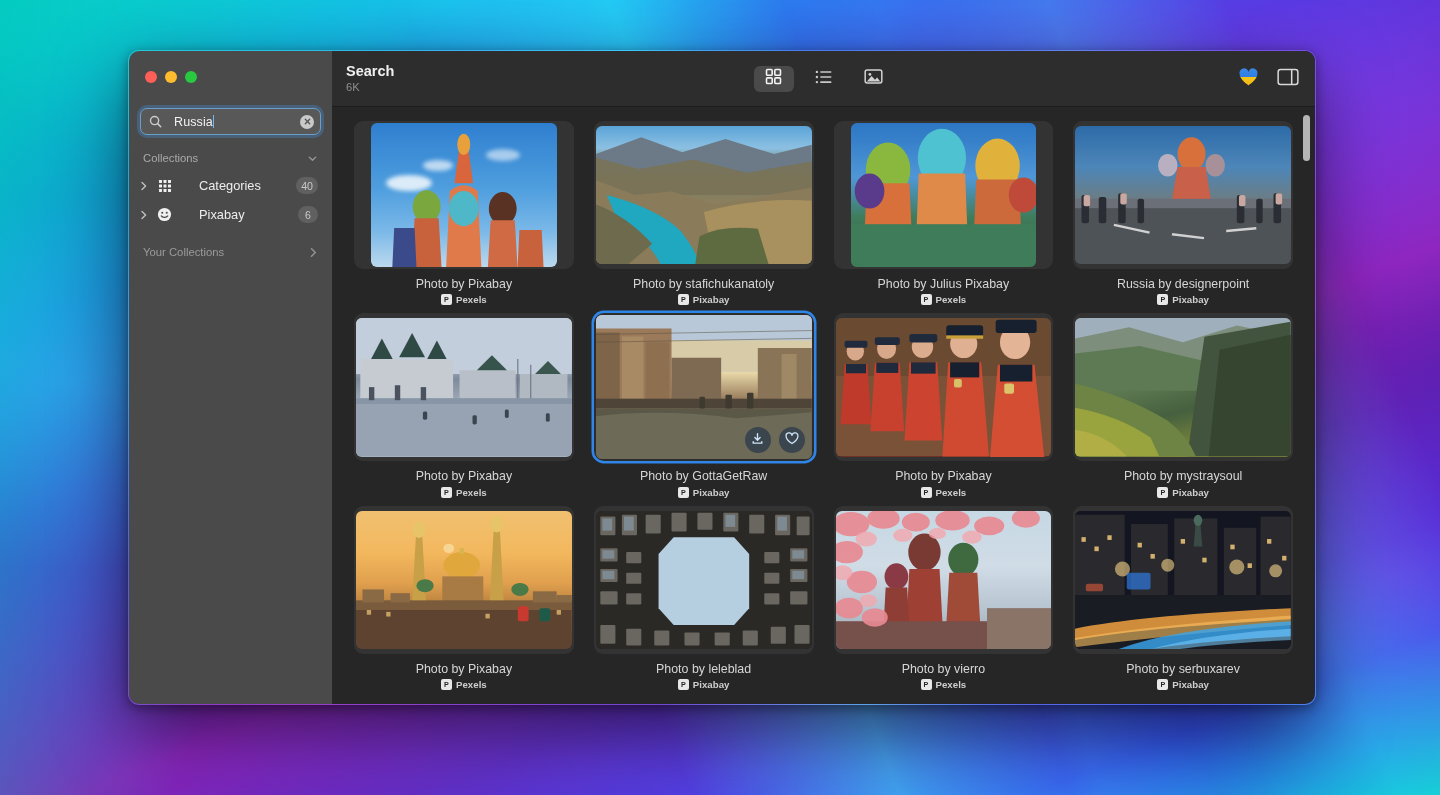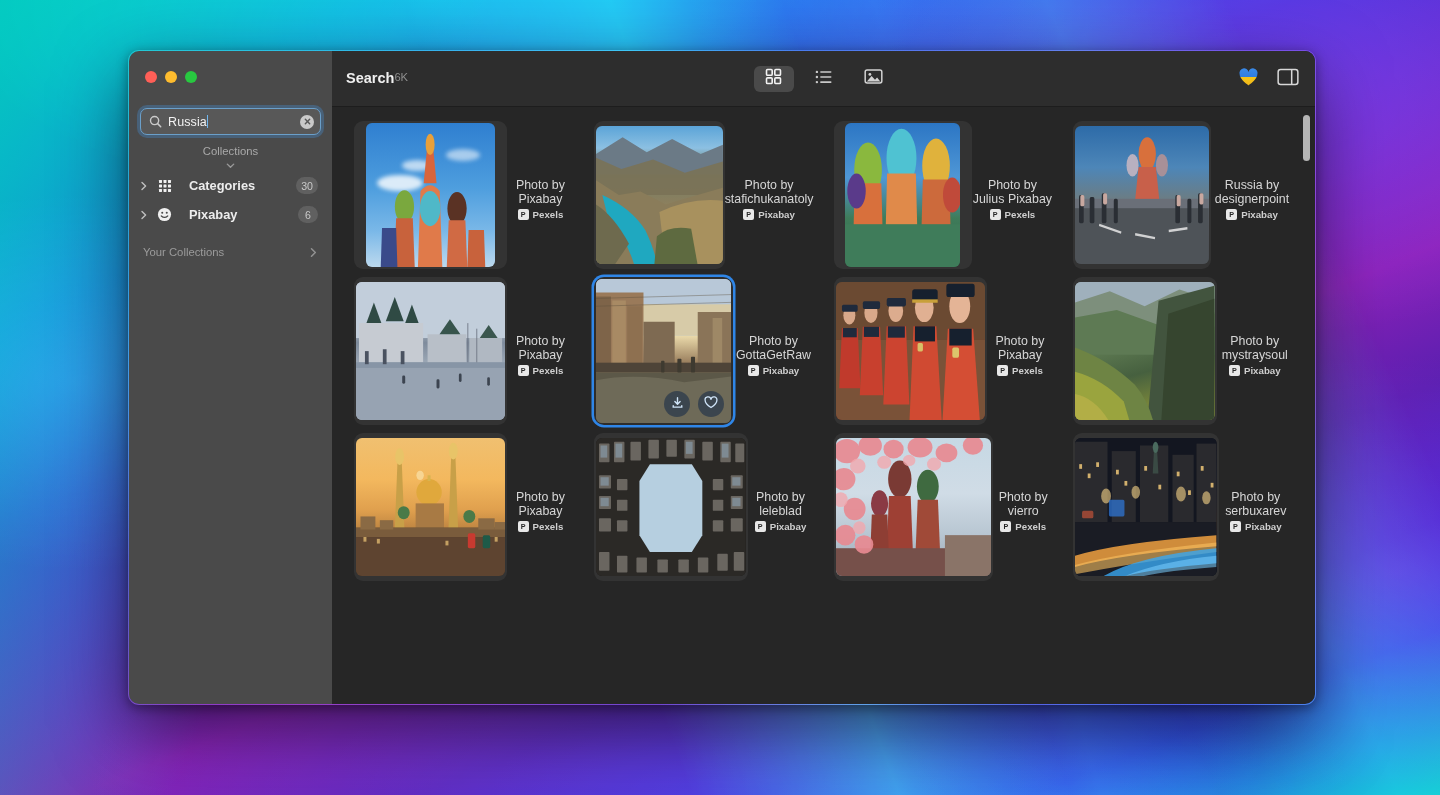--- a/index.html
+++ b/index.html
@@ -95,21 +95,21 @@
   .search-wrap { padding: 11px 11px 0 11px; }
   .search-box {
     height: 27px;
     border-radius: 7px;
     background: #585858;
     border: 1px solid #6b9fc9;
     box-shadow: 0 0 0 3px rgba(70,140,210,0.35);
     display: flex;
     align-items: center;
     padding: 0 6px 0 8px;
-    gap: 6px;
+    gap: 12px;
     position: relative;
   }
   .search-icon { flex: 0 0 auto; opacity: 0.85; display: flex; }
   .search-text {
     flex: 1;
     font-size: 12.5px;
     color: #f2f2f2;
     letter-spacing: 0.1px;
     white-space: nowrap;
     overflow: hidden;
@@ -148,21 +148,20 @@
     font-weight: 500;
   }
 
   .section-head {
     display: flex;
     align-items: center;
     justify-content: space-between;
     padding: 0 14px 0 14px;
     height: 26px;
     margin-top: 10px;
-    flex-direction: column;
   }
   .section-head .t {
     font-size: 11.3px;
     color: #a9a9a9;
     font-weight: 500;
   }
   .chev { opacity: 0.75; display: flex; cursor: pointer; }
 
   .nav-item {
     display: flex;
@@ -175,23 +174,23 @@
   .nav-item .disc {
     width: 10px;
     display: flex;
     justify-content: center;
     flex: 0 0 10px;
   }
   .nav-item .nico { width: 17px; display: flex; justify-content: center; flex: 0 0 17px; }
   .nav-item .nlabel {
     font-size: 12.8px;
     color: #ededed;
-    font-weight: 700;
+    font-weight: 400;
     flex: 1;
-    margin-left: 9px;
+    margin-left: 19px;
   }
   .badge {
     min-width: 20px;
     height: 17px;
     border-radius: 9px;
     background: rgba(255,255,255,0.12);
     color: #c8c8c8;
     font-size: 10.6px;
     display: flex;
     align-items: center;
@@ -232,21 +231,21 @@
   #toolbar {
     height: 56px;
     flex: 0 0 56px;
     background: #2d2d2d;
     border-bottom: 1px solid #1d1d1d;
     display: flex;
     align-items: center;
     padding: 0 16px 0 14px;
     position: relative;
   }
-  .title-block { display: flex; flex-direction: row; justify-content: center; }
+  .title-block { display: flex; flex-direction: column; justify-content: center; }
   .title-block .ttl {
     font-size: 14.5px;
     font-weight: 700;
     color: #f0f0f0;
     line-height: 17px;
   }
   .title-block .sub {
     font-size: 11.2px;
     color: #8e8e8e;
     line-height: 14px;
@@ -283,21 +282,21 @@
     overflow: hidden;
     position: relative;
     padding: 14px 22px 0 22px;
   }
   #grid {
     display: grid;
     grid-template-columns: repeat(4, 1fr);
     column-gap: 20px;
     row-gap: 8px;
   }
-  .cell { display: flex; align-items: center; }
+  .cell { display: flex; flex-direction: column; align-items: center; }
   .thumb-frame {
     width: 100%;
     height: 148px;
     border-radius: 9px;
     background: #333333;
     display: flex;
     align-items: center;
     justify-content: center;
     position: relative;
     overflow: hidden;
@@ -479,21 +478,21 @@
             <rect x="1" y="5.5" width="3" height="3" rx="0.4"></rect>
               <rect x="5.5" y="5.5" width="3" height="3" rx="0.4"></rect>
               <rect x="10" y="5.5" width="3" height="3" rx="0.4"></rect>
             <rect x="1" y="10" width="3" height="3" rx="0.4"></rect>
               <rect x="5.5" y="10" width="3" height="3" rx="0.4"></rect>
               <rect x="10" y="10" width="3" height="3" rx="0.4"></rect>
           </g>
         </svg>
       </span>
       <span class="nlabel">Categories</span>
-      <span class="badge">30</span>
+      <span class="badge">40</span>
     </div>
 
     <div class="nav-item">
       <span class="disc">
         <svg width="8" height="10" viewBox="0 0 8 10">
             <polyline points="2,1.6 5.6,5 2,8.4" fill="none" stroke="#c0c0c0" stroke-width="1.4" stroke-linecap="round" stroke-linejoin="round"></polyline>
           </svg>
       </span>
       <span class="nico">
         <svg width="15" height="15" viewBox="0 0 16 16">

